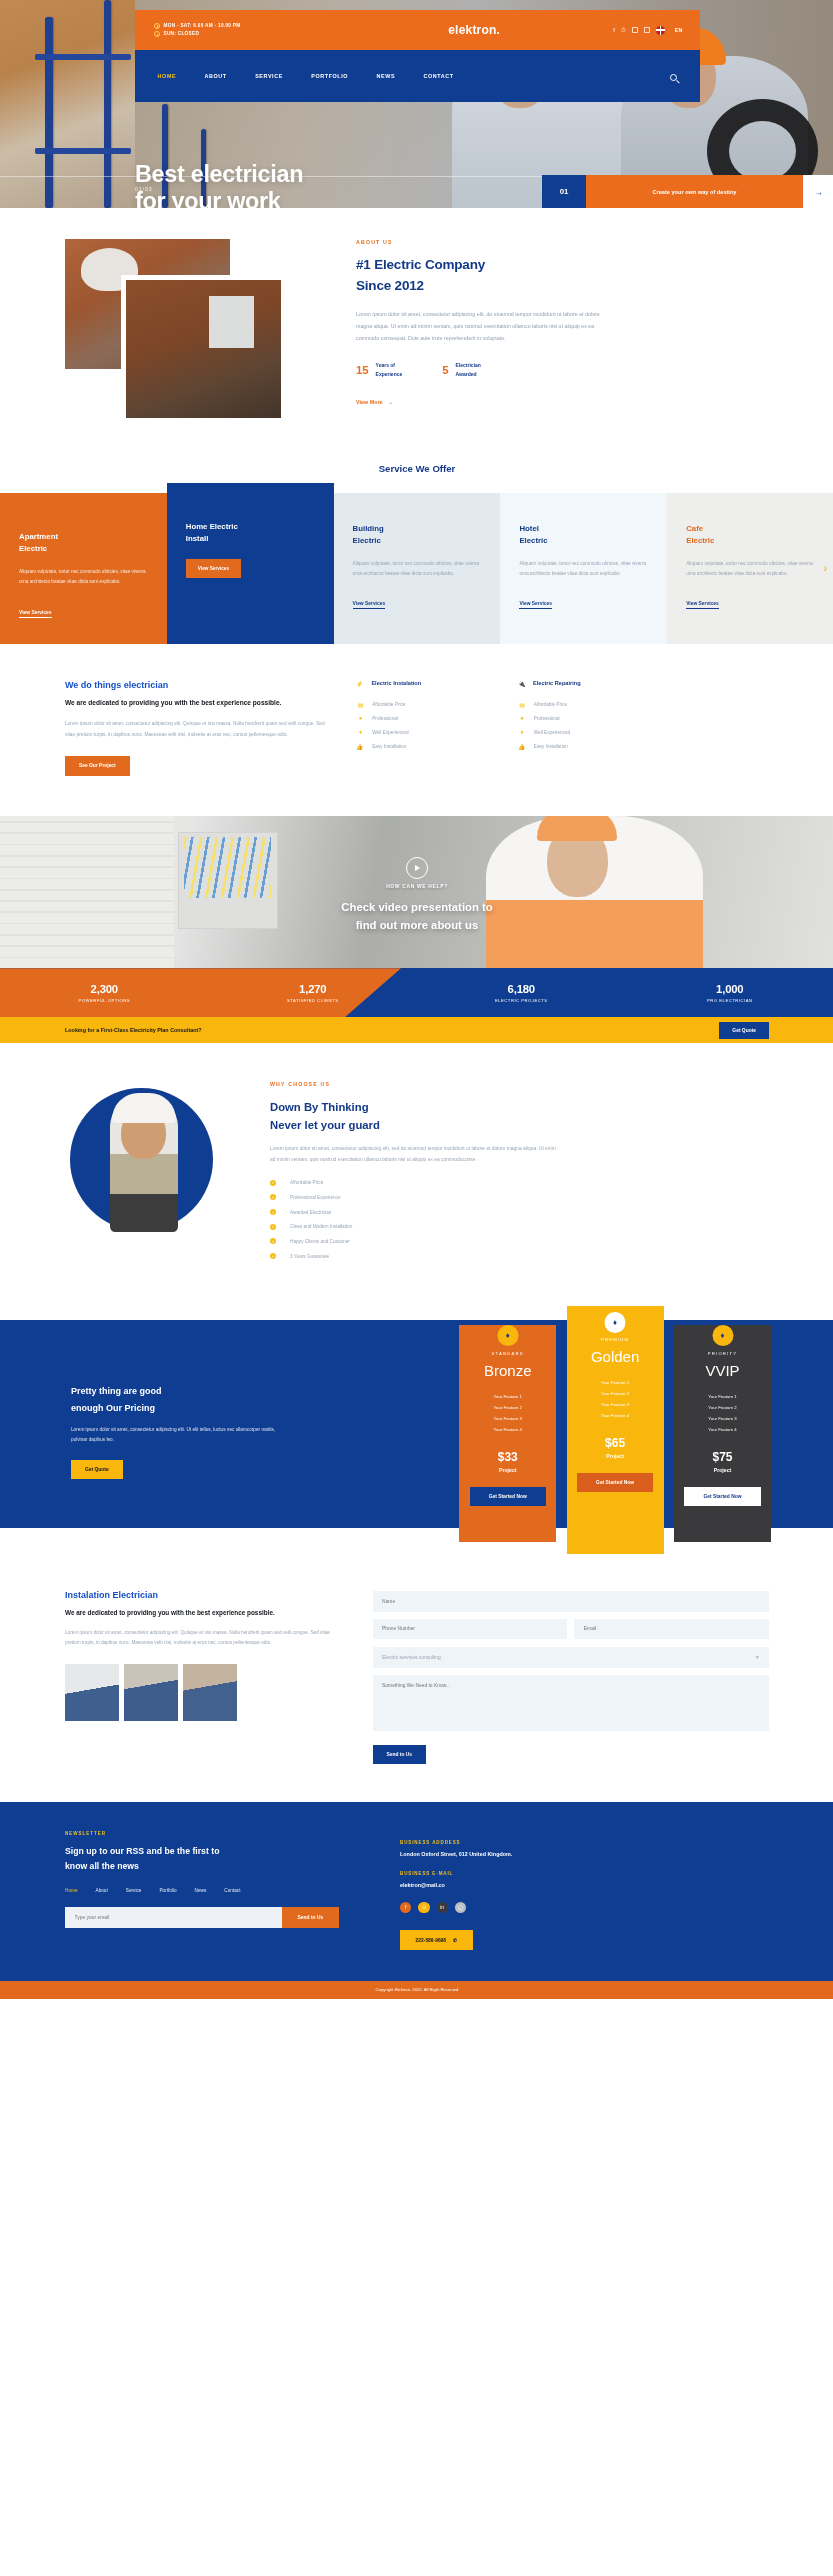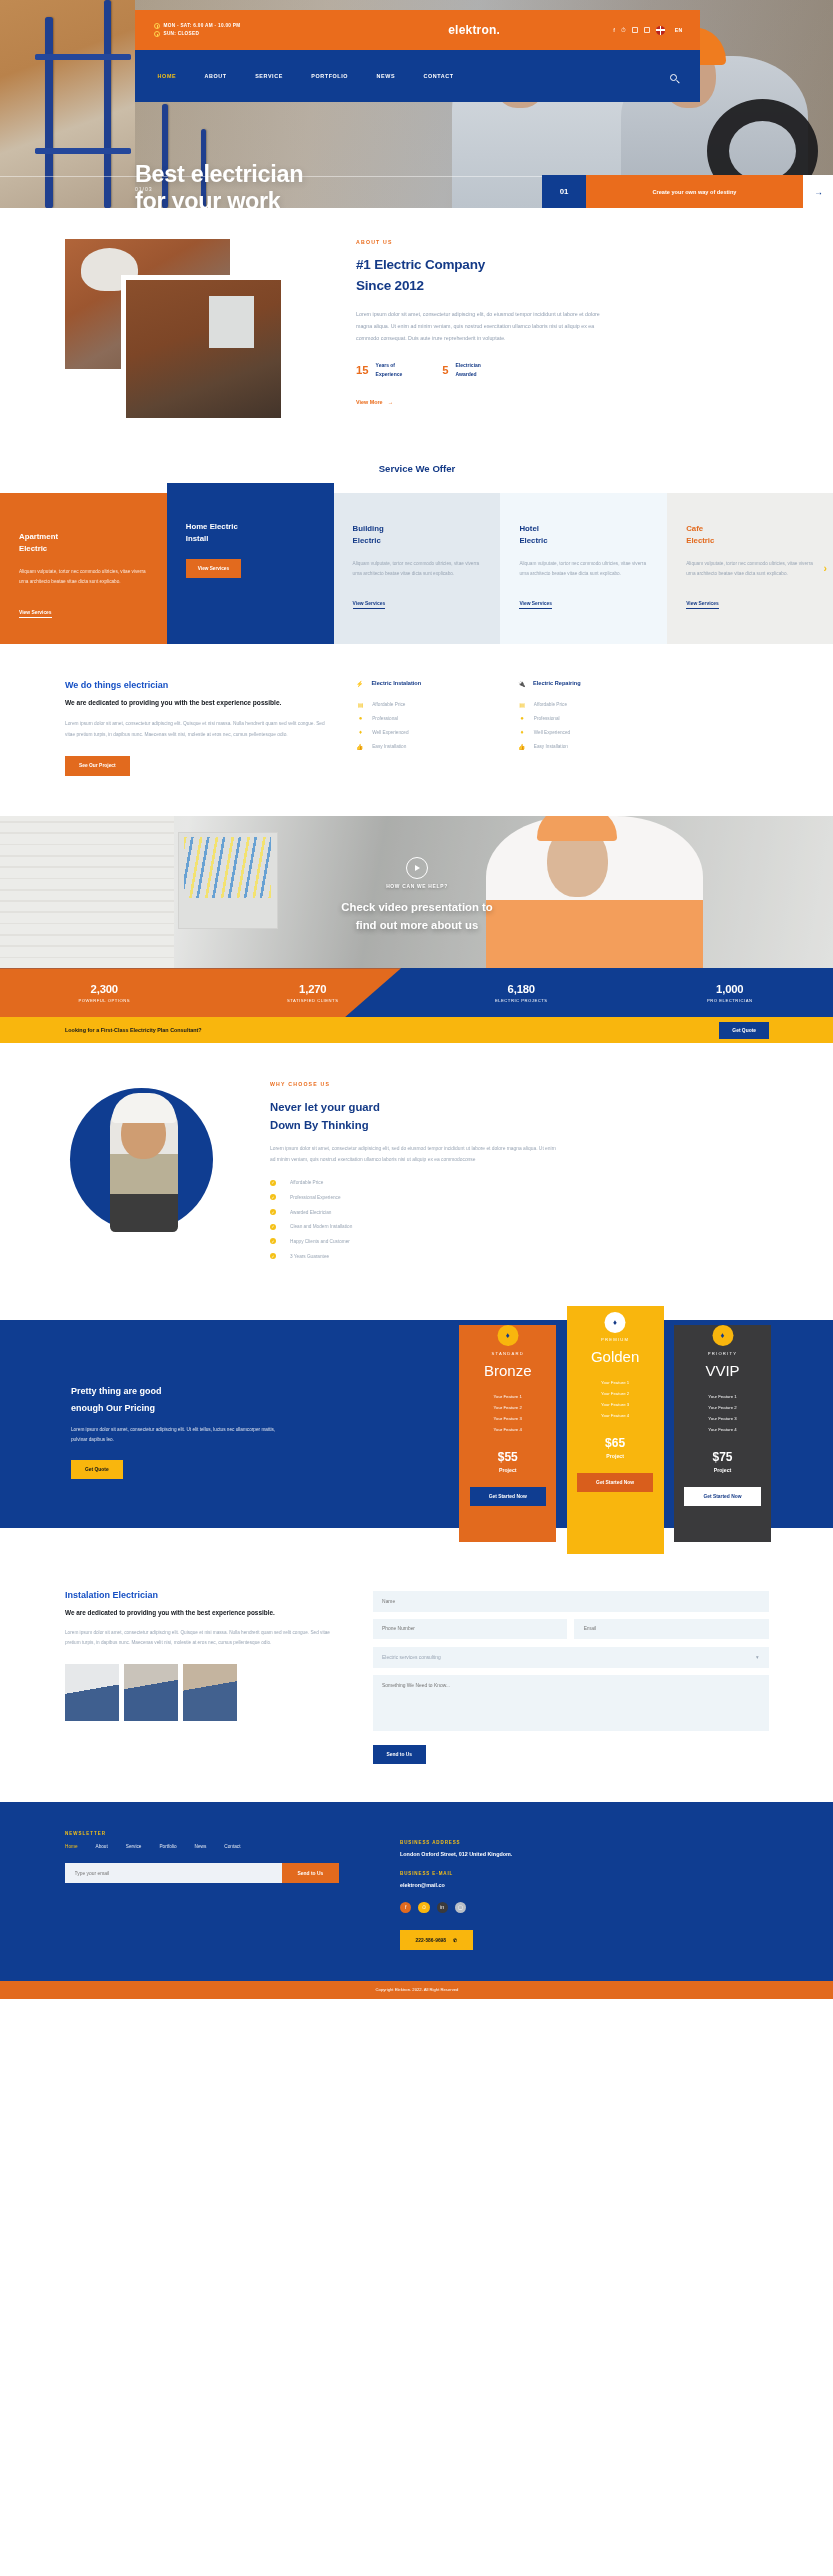--- a/index.html
+++ b/index.html
@@ -506,22 +506,22 @@
   <section class="why">
     <div class="why-img">
       <div class="why-circle"></div>
       <div class="why-person"></div>
       <div class="why-head"></div>
       <div class="why-helmet"></div>
     </div>
     <div class="why-txt">
       <div class="eyebrow">WHY CHOOSE US</div>
       <div class="why-h">
+        <div>Down By Thinking</div>
         <div>Never let your guard</div>
-        <div>Down By Thinking</div>
       </div>
       <p class="why-p">Lorem ipsum dolor sit amet, consectetur adipisicing elit, sed do eiusmod tempor incididunt ut labore et dolore magna aliqua. Ut enim ad minim veniam, quis nostrud exercitation ullamco laboris nisi ut aliquip ex ea commodoconse</p>
       <div class="why-list">
         <div class="why-li">
             <span class="check">✓</span>
             <span>Affordable Price</span>
           </div>
         <div class="why-li">
             <span class="check">✓</span>
             <span>Professional Experience</span>
@@ -558,21 +558,21 @@
     </div>
     <div class="plans">
       <div class="plan bronze">
         <div class="badge">♦</div>
         <div class="tier">STANDARD</div>
         <div class="name">Bronze</div>
         <div class="f">Your Feature 1</div>
         <div class="f">Your Feature 2</div>
         <div class="f">Your Feature 3</div>
         <div class="f">Your Feature 4</div>
-        <div class="price">$55</div>
+        <div class="price">$33</div>
         <div class="per">Project</div>
         <button class="cta">Get Started Now</button>
       </div>
       <div class="plan golden">
         <div class="badge">♦</div>
         <div class="tier">PREMIUM</div>
         <div class="name">Golden</div>
         <div class="f">Your Feature 1</div>
         <div class="f">Your Feature 2</div>
         <div class="f">Your Feature 3</div>
@@ -618,20 +618,24 @@
         <span class="caret">▾</span>
       </div>
       <textarea class="fld" placeholder="Something We Need to Know..." style=""></textarea>
       <button class="send-btn">Send to Us</button>
     </div>
   </section>
 
   <footer class="footer">
     <div class="f-left">
       <div class="f-eyebrow">NEWSLETTER</div>
+      <div class="f-h">
+        <div>Sign up to our RSS and be the first to</div>
+        <div>know all the news</div>
+      </div>
       <div class="f-nav">
         <a href="#" class="active">Home</a>
         <a href="#">About</a>
         <a href="#">Service</a>
         <a href="#">Portfolio</a>
         <a href="#">News</a>
         <a href="#">Contact</a>
       </div>
       <div class="news-row">
         <input class="news-input" placeholder="Type your email" style="">

